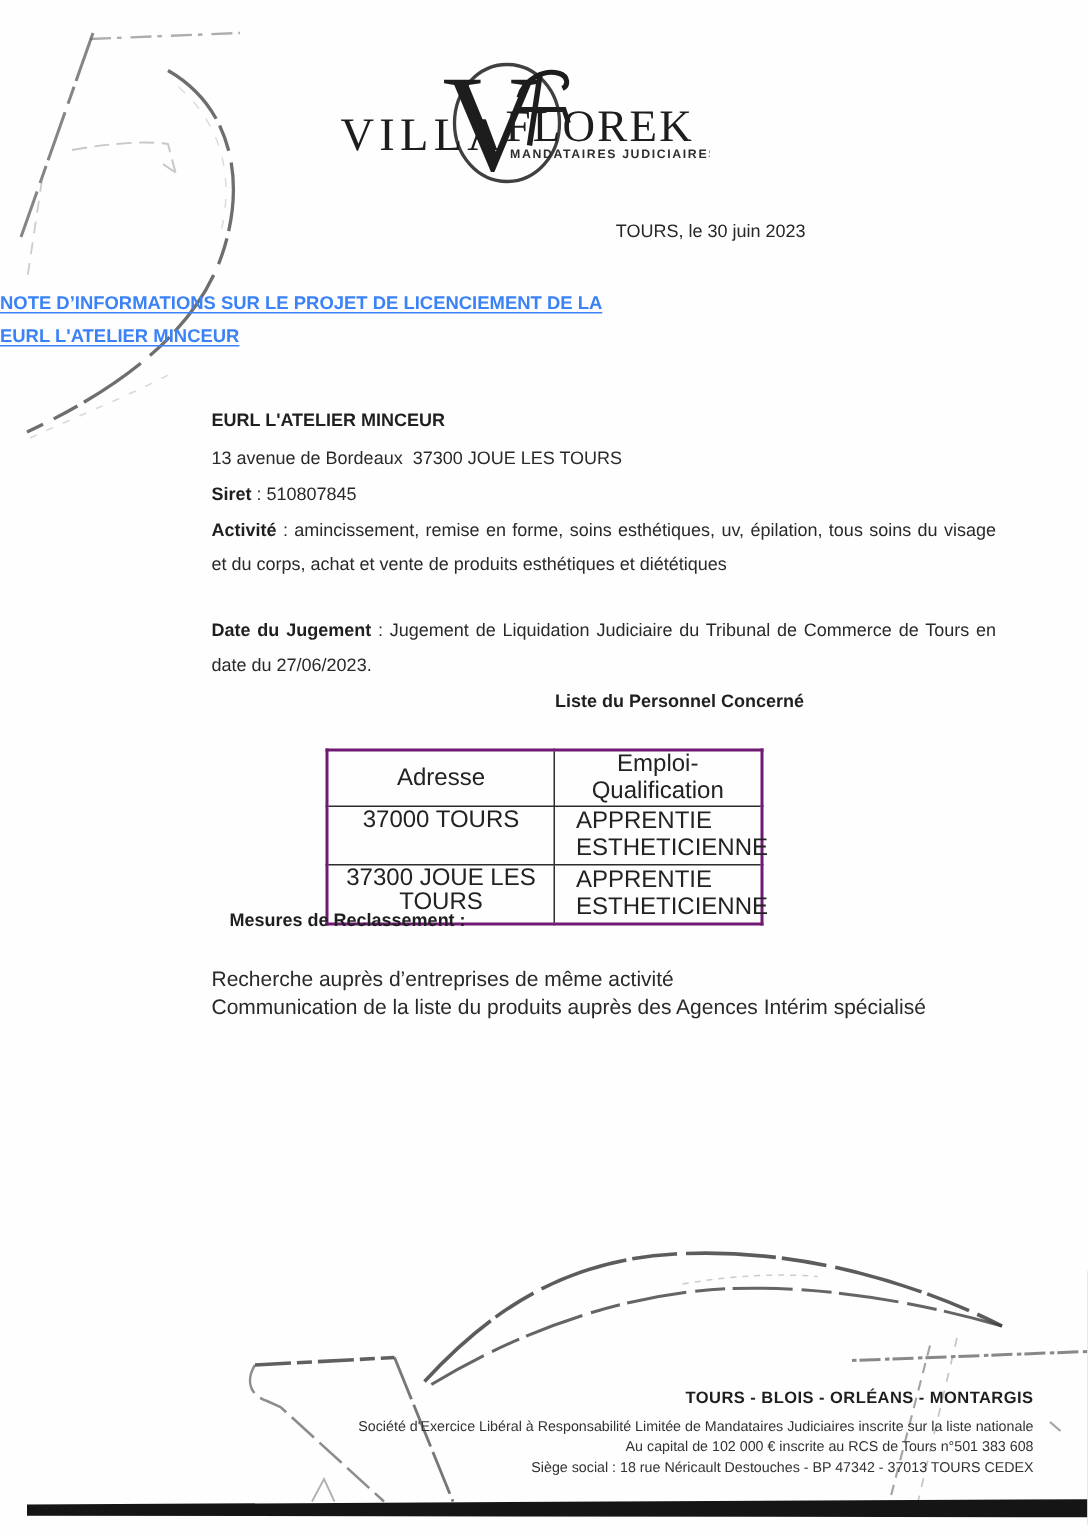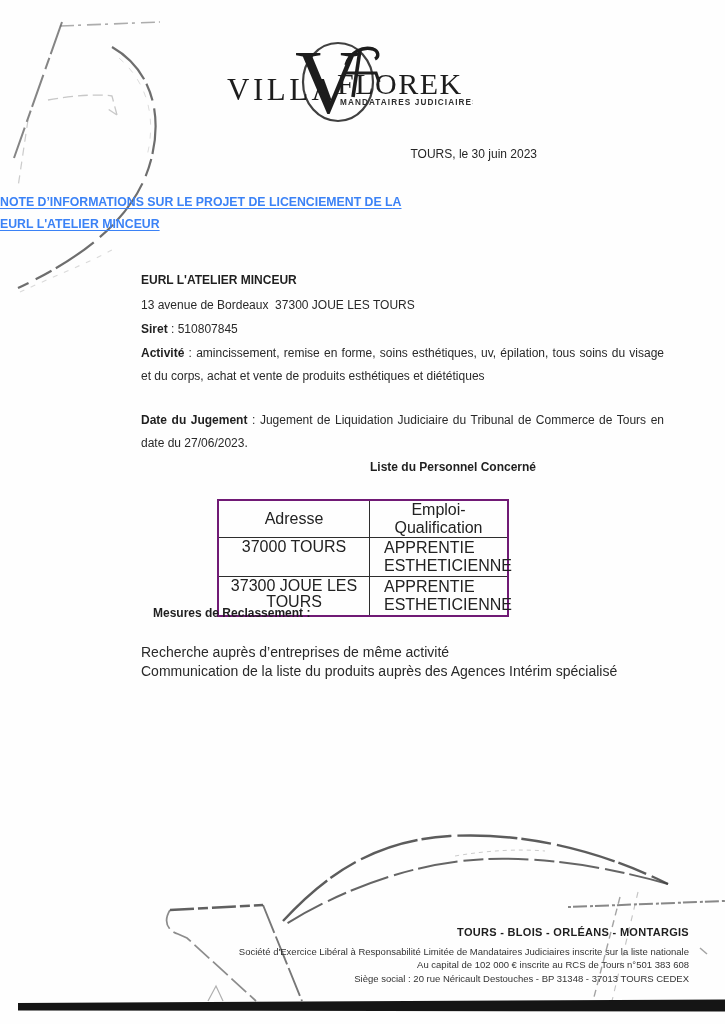--- a/index.html
+++ b/index.html
@@ -133,16 +133,16 @@
   <div class="measures-title">Mesures de Reclassement :</div>
   <div class="measures-lines">
     <div>Recherche auprès d’entreprises de même activité</div>
     <div>Communication de la liste du produits auprès des Agences Intérim spécialisé</div>
   </div>
 
   <div class="footer">
     <div class="cities">TOURS - BLOIS - ORLÉANS - MONTARGIS</div>
     <div class="fline">Société d'Exercice Libéral à Responsabilité Limitée de Mandataires Judiciaires inscrite sur la liste nationale</div>
     <div class="fline">Au capital de 102 000 € inscrite au RCS de Tours n°501 383 608</div>
-    <div class="fline">Siège social : 20 rue Néricault Destouches - BP 31348 - 37013 TOURS CEDEX</div>
+    <div class="fline">Siège social : 18 rue Néricault Destouches - BP 47342 - 37013 TOURS CEDEX</div>
   </div>
 
 </div>
 
 </body></html>

